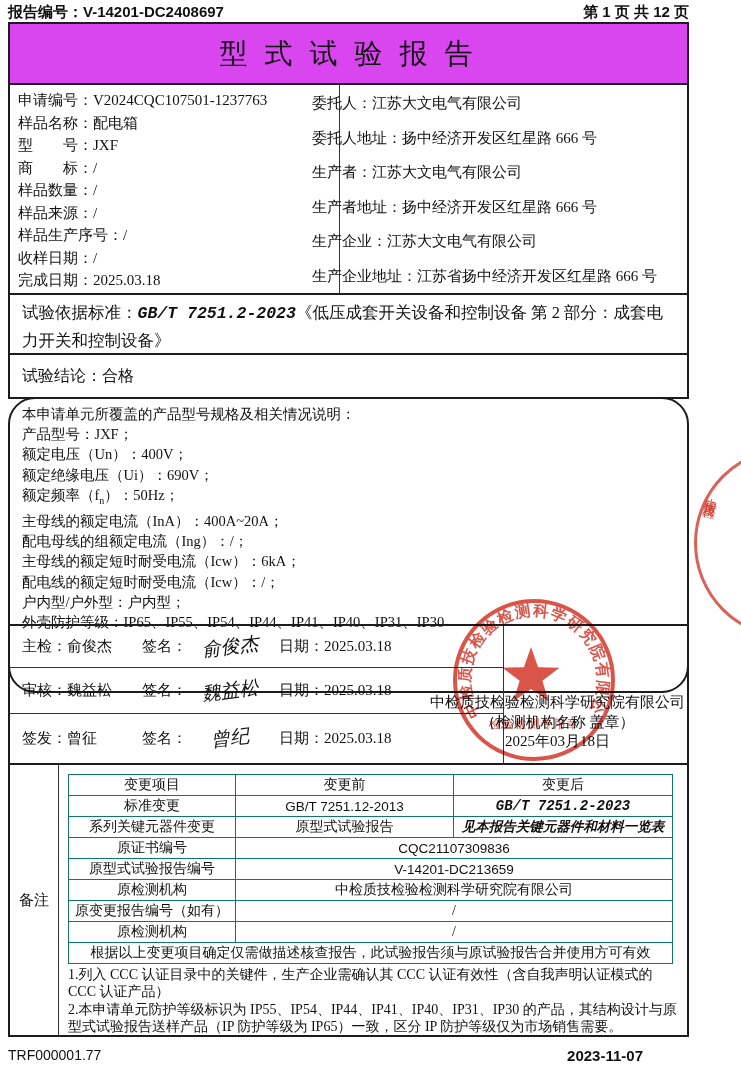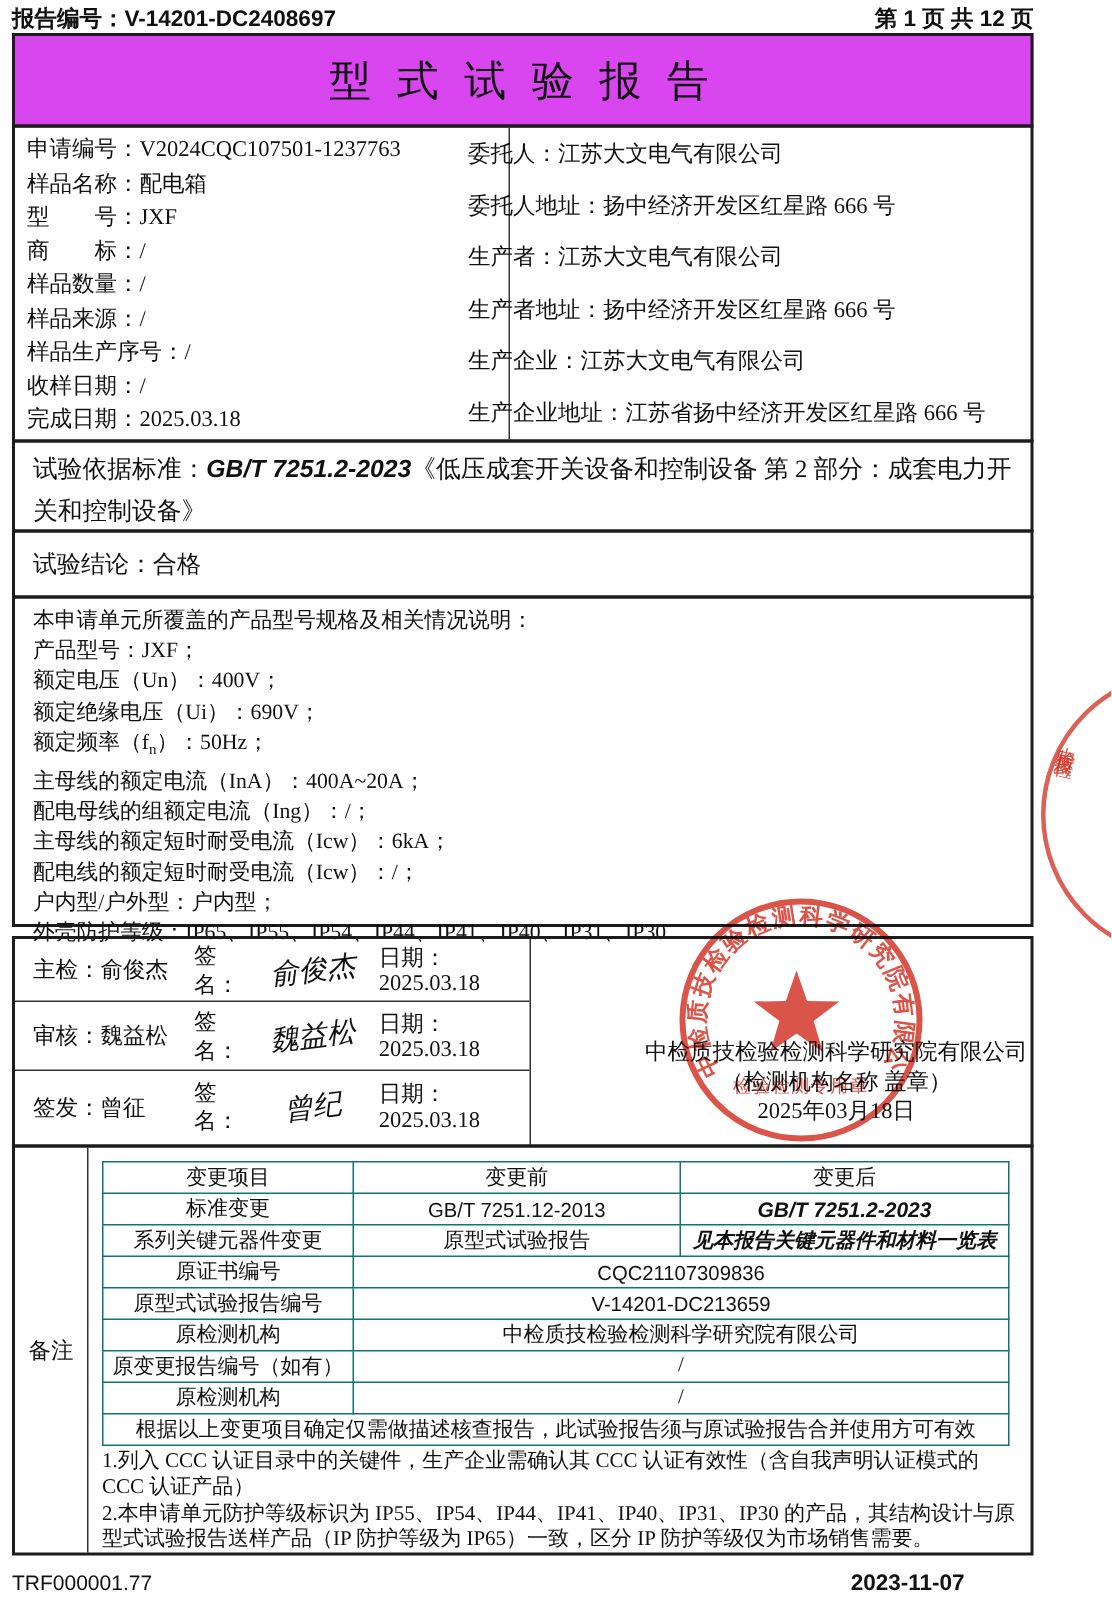--- a/index.html
+++ b/index.html
@@ -14,29 +14,29 @@
   .title-box{top:22px;height:63px;background:#d946ef;display:flex;align-items:center;justify-content:center;}
   .title-box span{font-size:28px;letter-spacing:5px;font-weight:500;}
   
   .info-box{top:83px;height:212px;}
   .info-left{position:absolute;left:0;top:0;width:330px;height:100%;border-right:1px solid #333;
              padding:4px 0 0 8px;box-sizing:border-box;font-size:15px;line-height:22.5px;white-space:nowrap;}
   .info-right{position:absolute;left:292px;right:0;top:0;height:100%;
               padding:1px 0 0 10px;box-sizing:border-box;font-size:15px;line-height:34.6px;white-space:nowrap;}
   
   .std-box{top:293px;height:62px;padding:4px 12px;font-size:16.5px;line-height:27px;}
-  .bi{font-weight:bold;font-style:italic;font-family:Liberation Sans, sans-serif;}
+  .bi{font-weight:bold;font-style:italic;font-family:Liberation Mono, monospace;}
   
   .concl-box{top:353px;height:46px;padding:11px 12px;font-size:16px;}
   
-  .cover-box{top:397px;height:221px;padding:5px 12px;font-size:14.5px;line-height:20.2px;white-space:nowrap;}
+  .cover-box{top:397px;height:296px;padding:5px 12px;font-size:14.5px;line-height:20.2px;white-space:nowrap;border-radius:27px;}
   sub{font-size:10px;}
   
   .sig-box{top:624px;height:141px;}
-  .sig-left{position:absolute;left:0;top:0;width:344px;height:100%;border-right:1px solid #333;box-sizing:border-box;}
+  .sig-left{position:absolute;left:0;top:0;width:494px;height:100%;border-right:1px solid #333;box-sizing:border-box;}
   .sig-row{display:flex;align-items:center;padding-left:12px;font-size:15px;box-sizing:border-box;}
   .sig-row.r1{height:42px;border-bottom:1px solid #333;}
   .sig-row.r2{height:46px;border-bottom:1px solid #333;}
   .sig-row.r3{height:48px;}
   .sig-role{width:120px;}
   .sig-script{width:86px;text-align:center;font-style:italic;font-size:19px;transform:rotate(-7deg);
               font-family:"DejaVu Serif",serif;}
   .sig-date{margin-left:6px;}
   .sig-right{position:absolute;left:418px;right:0;top:0;height:100%;text-align:center;
              padding-top:67px;box-sizing:border-box;font-size:15px;line-height:19.5px;}

